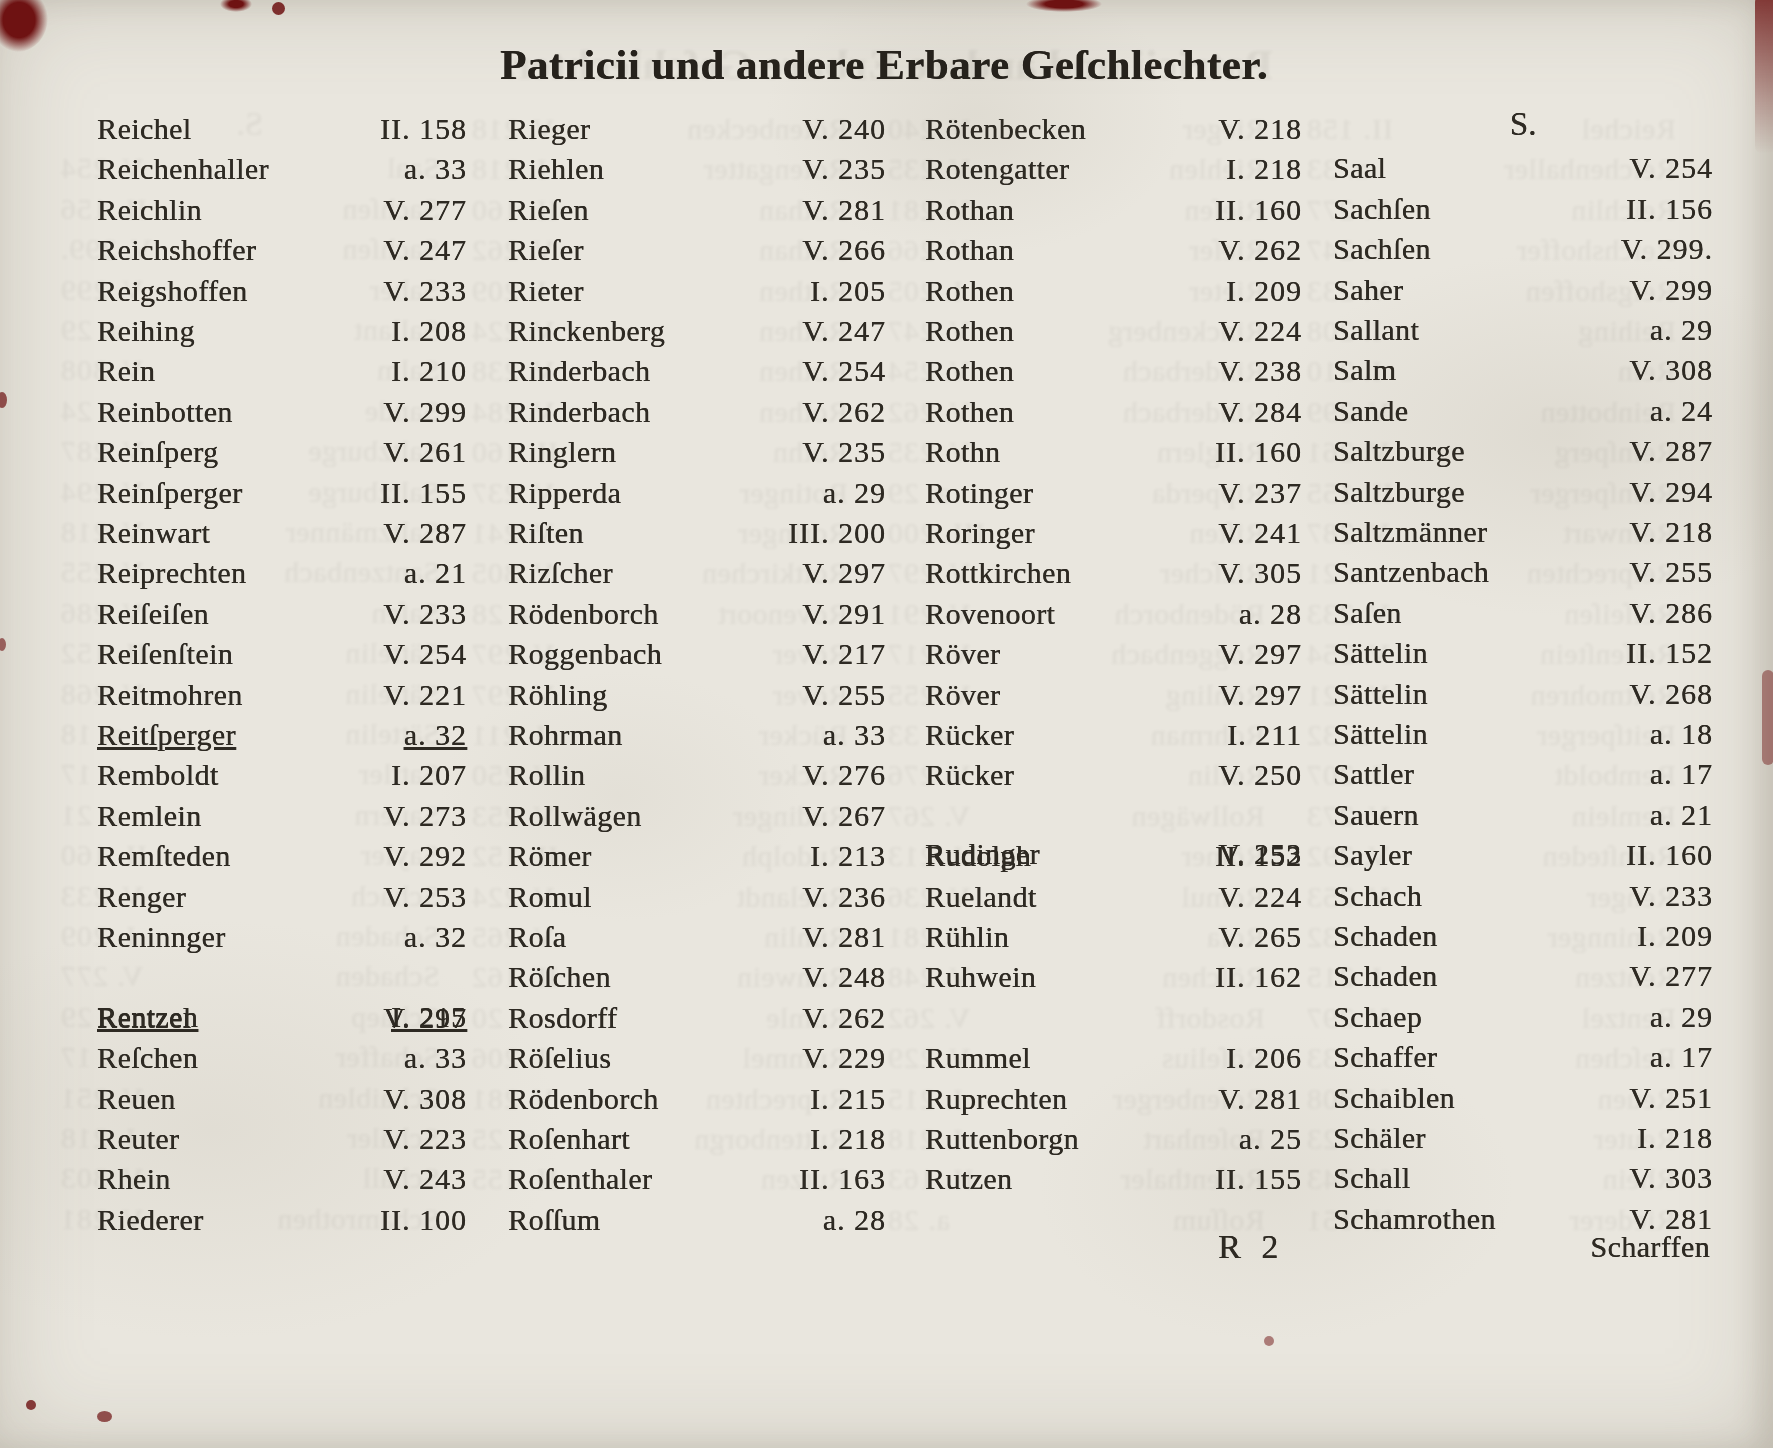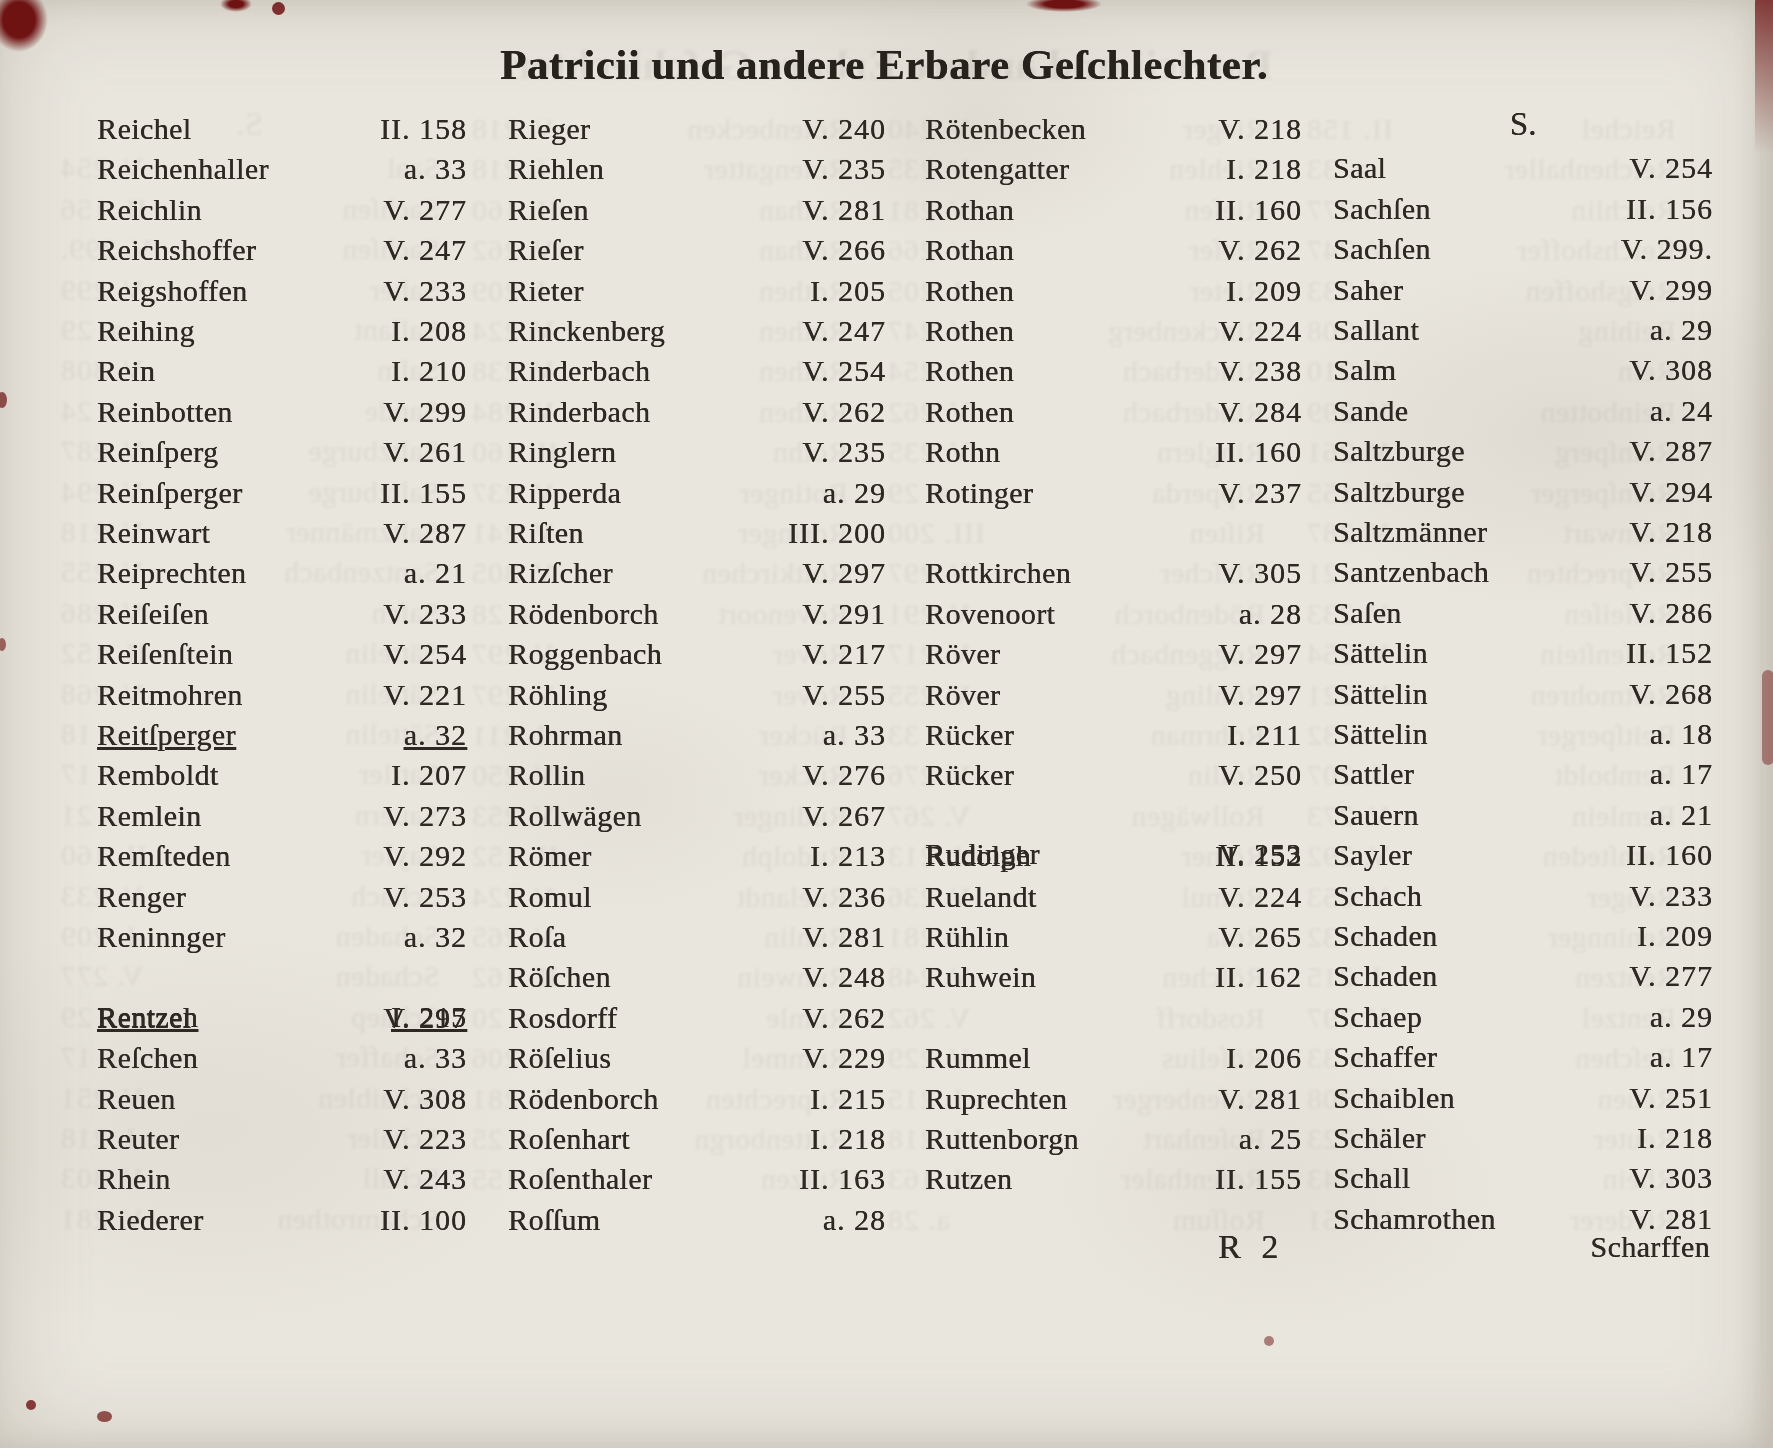--- a/index.html
+++ b/index.html
@@ -798,20 +798,24 @@
           <span class="ref">V. 284</span>
         </div>
         <div class="row" style="top: 323.2px;">
           <span class="name">Rothn</span>
           <span class="ref">II. 160</span>
         </div>
         <div class="row" style="top: 363.6px;">
           <span class="name">Rotinger</span>
           <span class="ref">V. 237</span>
         </div>
+        <div class="row" style="top: 404px;">
+          <span class="name">Roringer</span>
+          <span class="ref">V. 241</span>
+        </div>
         <div class="row" style="top: 444.4px;">
           <span class="name">Rottkirchen</span>
           <span class="ref">V. 305</span>
         </div>
         <div class="row" style="top: 484.8px;">
           <span class="name">Rovenoort</span>
           <span class="ref">a. 28</span>
         </div>
         <div class="row" style="top: 525.2px;">
           <span class="name">Röver</span>

